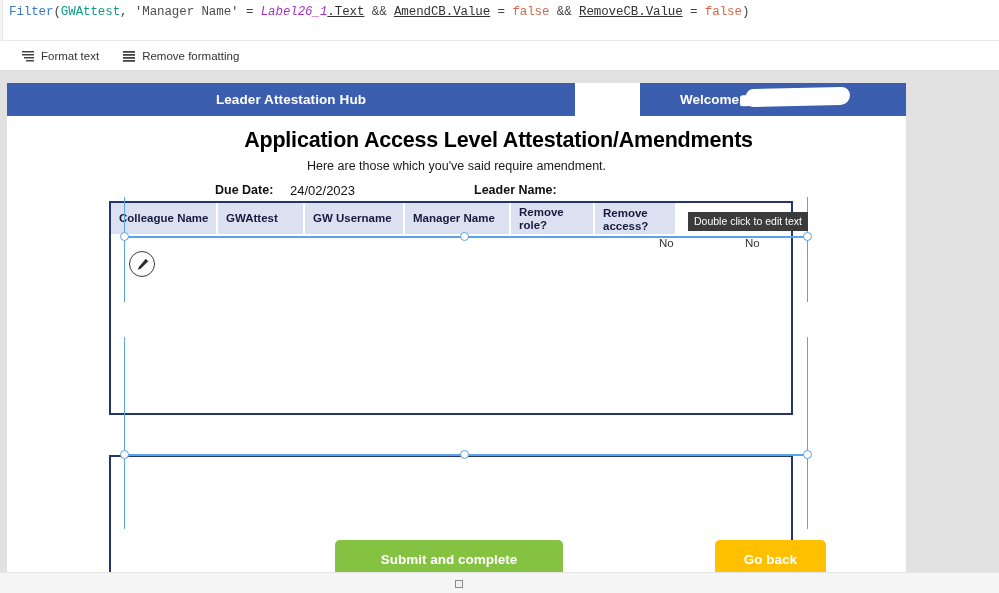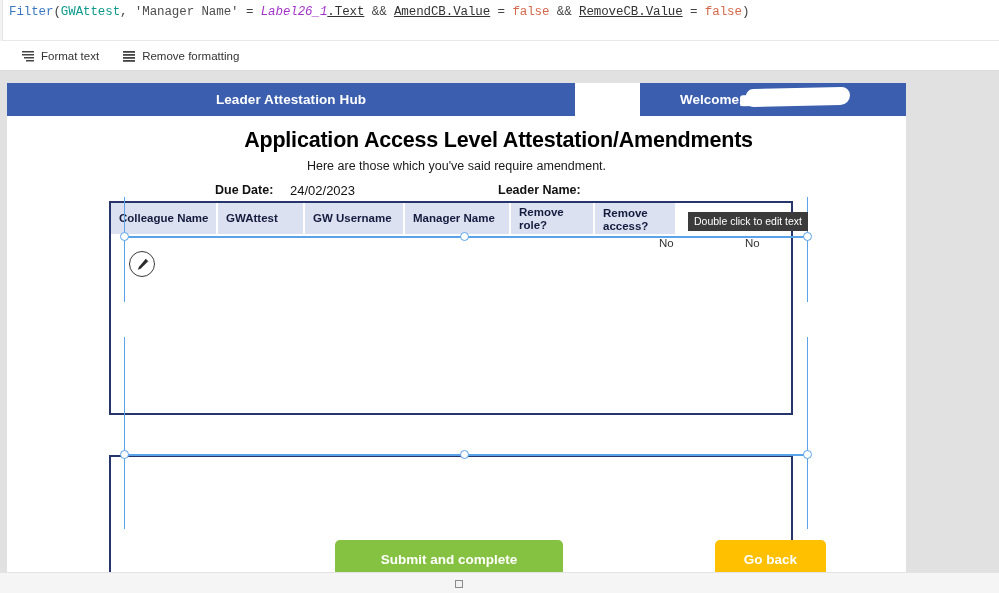--- a/index.html
+++ b/index.html
@@ -111,21 +111,21 @@
     text-align: center;
     font-size: 21.5px; font-weight: 700; color: #000000;
     letter-spacing: -.2px;
   }
   #page-sub {
     position: absolute; left: 0; top: 76px; width: 899px;
     text-align: center; font-size: 12.5px; color: #1a1a1a; font-weight: 500;
   }
   #due-label  { position: absolute; left: 208px; top: 100px; font-size: 12.5px; font-weight: 700; color: #111; }
   #due-value  { position: absolute; left: 283px; top: 100px; font-size: 13px; color: #111; }
-  #leader-label { position: absolute; left: 491px; top: 100px; font-size: 12.5px; font-weight: 700; color: #111; }
+  #leader-label { position: absolute; left: 467px; top: 100px; font-size: 12.5px; font-weight: 700; color: #111; }
 
   
   #tooltip {
     position: absolute; left: 681px; top: 105px;
     background: #3b3b3b; color: #ffffff;
     font-size: 10.5px; padding: 3px 6px 4px 6px;
     white-space: nowrap; z-index: 40; margin-top: 24px;
   }
 
   

